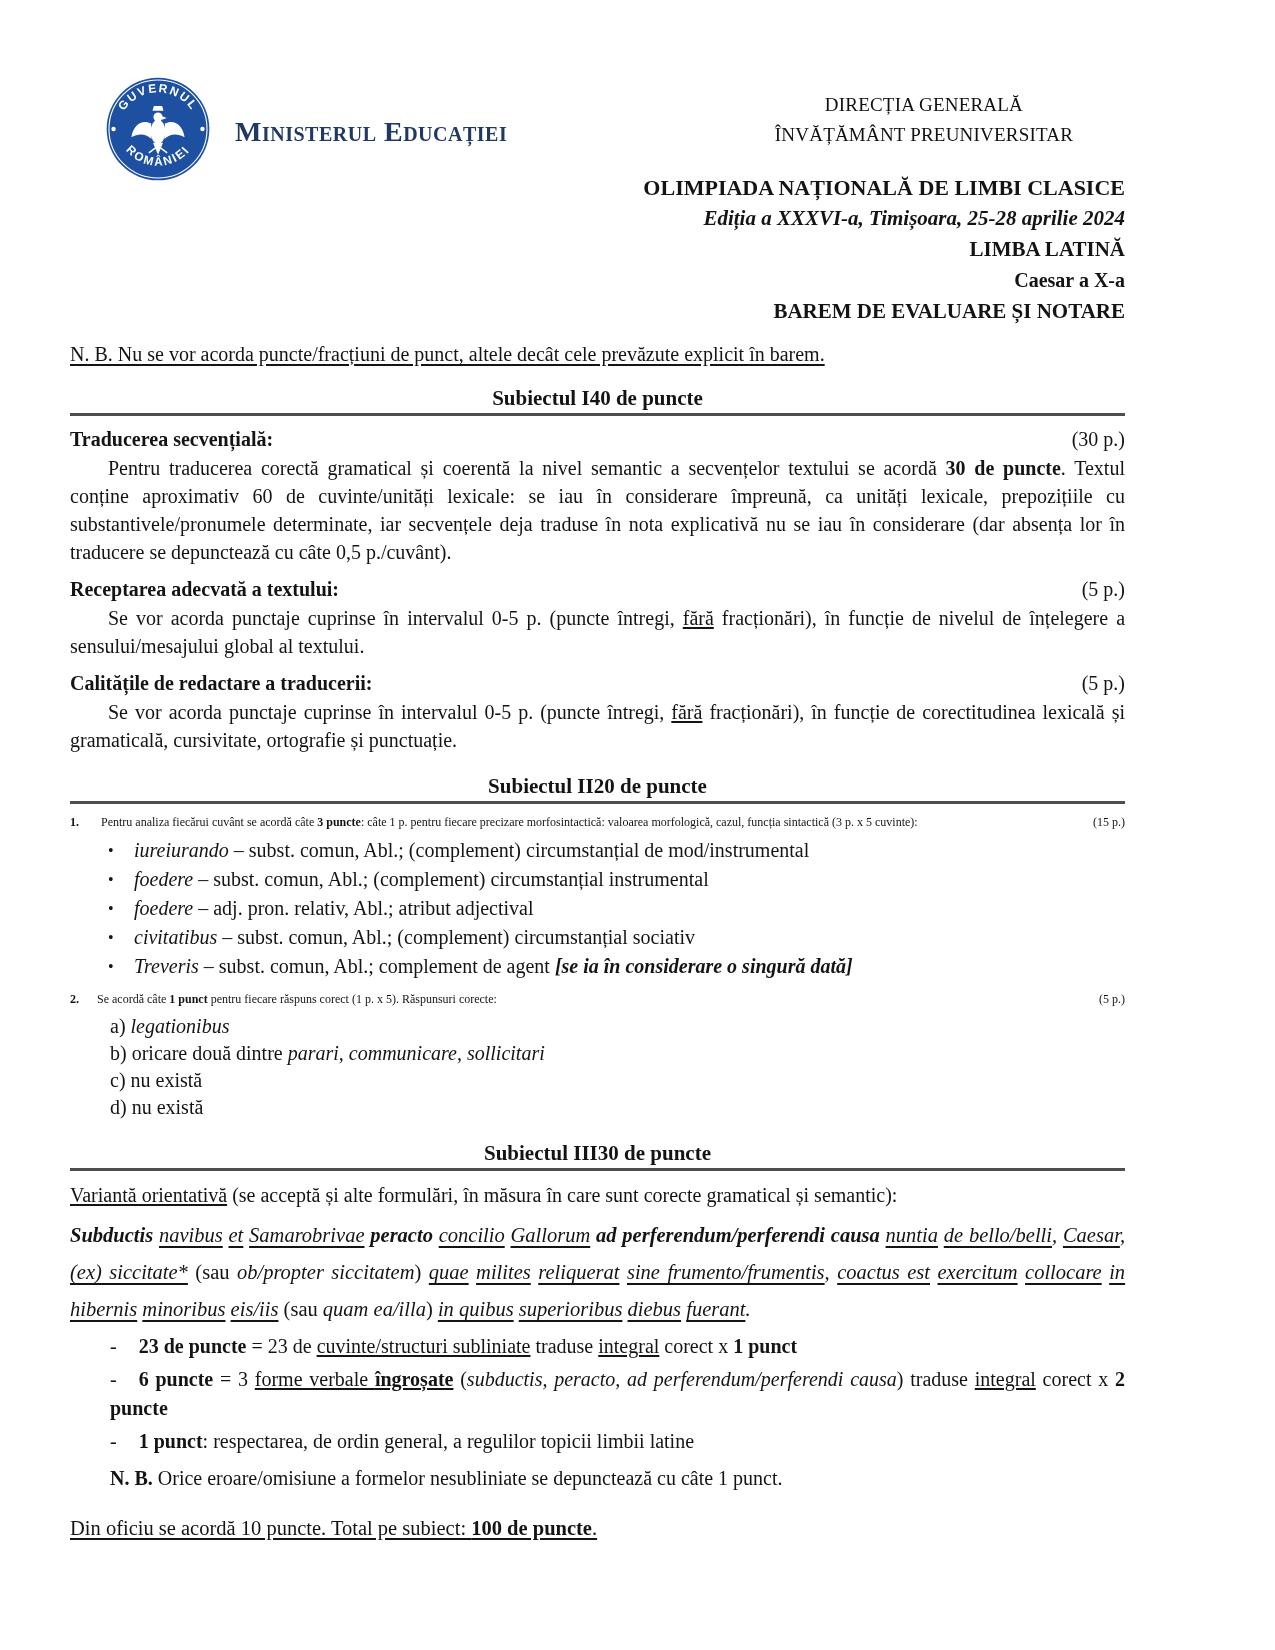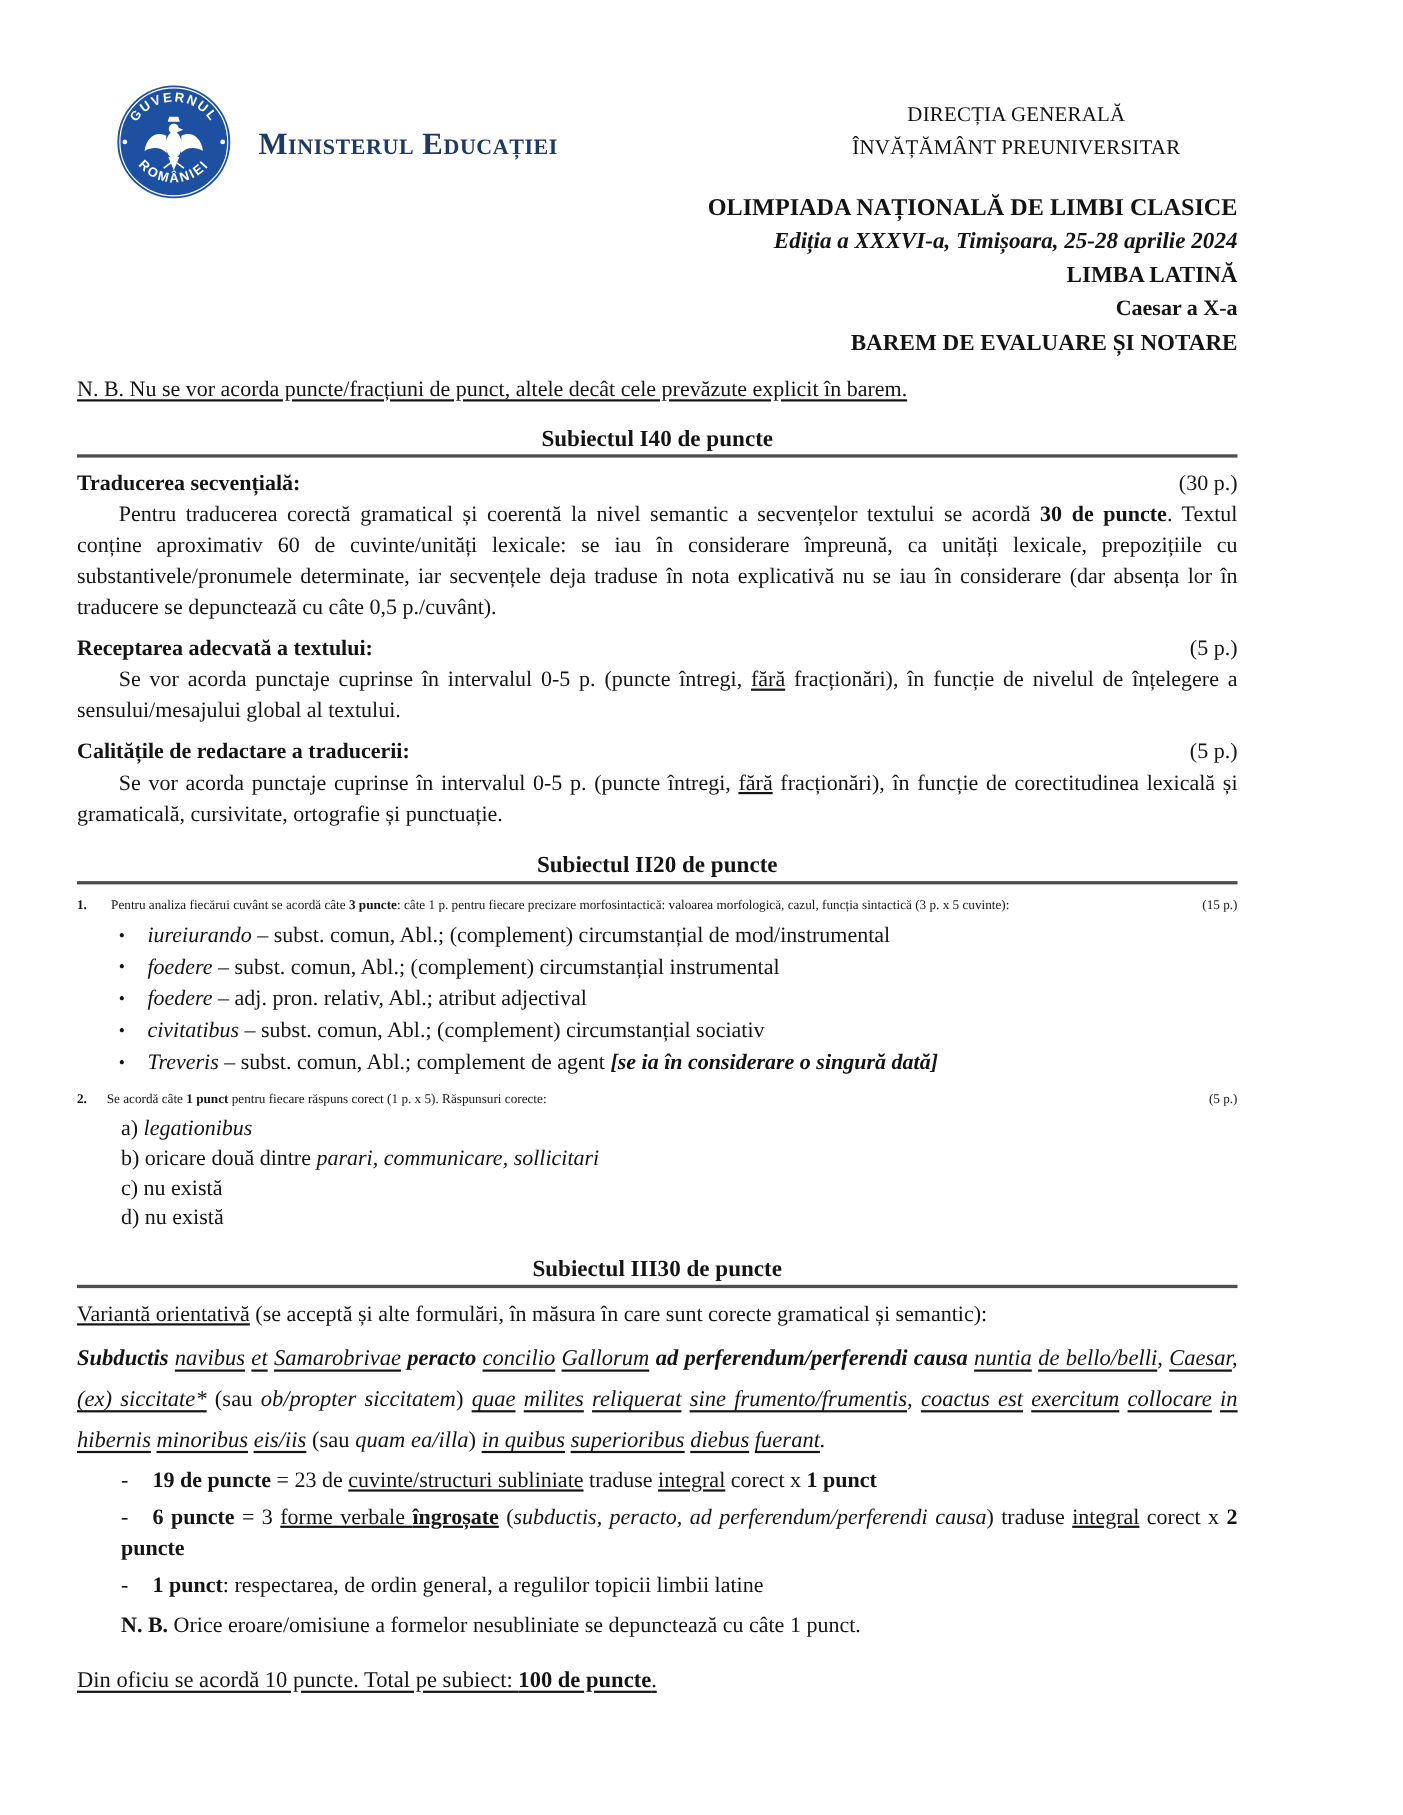--- a/index.html
+++ b/index.html
@@ -188,21 +188,21 @@
   <div class="subject-heading">
     <span>Subiectul III</span>
     <span>30 de puncte</span>
   </div>
 
   <div class="intro"><span class="u">Variantă orientativă</span><span> (se acceptă și alte formulări, în măsura în care sunt corecte gramatical și semantic):</span></div>
 
   <div class="latin"><span class="b i">Subductis</span><span> </span><span class="i u">navibus</span><span> </span><span class="i u">et</span><span> </span><span class="i u">Samarobrivae</span><span> </span><span class="b i">peracto</span><span> </span><span class="i u">concilio</span><span> </span><span class="i u">Gallorum</span><span> </span><span class="b i">ad perferendum/perferendi causa</span><span> </span><span class="i u">nuntia</span><span> </span><span class="i u">de bello/belli</span><span class="i">, </span><span class="i u">Caesar</span><span class="i">, </span><span class="i u">(ex) siccitate*</span><span> (sau </span><span class="i">ob/propter siccitatem</span><span>) </span><span class="i u">quae</span><span> </span><span class="i u">milites</span><span> </span><span class="i u">reliquerat</span><span> </span><span class="i u">sine frumento/frumentis</span><span class="i">, </span><span class="i u">coactus est</span><span> </span><span class="i u">exercitum</span><span> </span><span class="i u">collocare</span><span> </span><span class="i u">in hibernis</span><span> </span><span class="i u">minoribus</span><span> </span><span class="i u">eis/iis</span><span> (sau </span><span class="i">quam ea/illa</span><span>) </span><span class="i u">in quibus</span><span> </span><span class="i u">superioribus</span><span> </span><span class="i u">diebus</span><span> </span><span class="i u">fuerant</span><span class="i">.</span></div>
 
   <div class="dash">
-    <span>-</span><span class="gap"></span><span><span class="b">19 de puncte</span><span> = 23 de </span><span class="u">cuvinte/structuri subliniate</span><span> traduse </span><span class="u">integral</span><span> corect x </span><span class="b">1 punct</span></span>
+    <span>-</span><span class="gap"></span><span><span class="b">23 de puncte</span><span> = 23 de </span><span class="u">cuvinte/structuri subliniate</span><span> traduse </span><span class="u">integral</span><span> corect x </span><span class="b">1 punct</span></span>
   </div>
   <div class="dash">
     <span>-</span><span class="gap"></span><span><span class="b">6 puncte</span><span> = 3 </span><span class="u">forme verbale </span><span class="b u">îngroșate</span><span> (</span><span class="i">subductis, peracto, ad perferendum/perferendi causa</span><span>) traduse </span><span class="u">integral</span><span> corect x </span><span class="b">2 puncte</span></span>
   </div>
   <div class="dash">
     <span>-</span><span class="gap"></span><span><span class="b">1 punct</span><span>: respectarea, de ordin general, a regulilor topicii limbii latine</span></span>
   </div>
 
   <div class="nbline"><span class="b">N. B.</span><span> Orice eroare/omisiune a formelor nesubliniate se depunctează cu câte 1 punct.</span></div>
 

